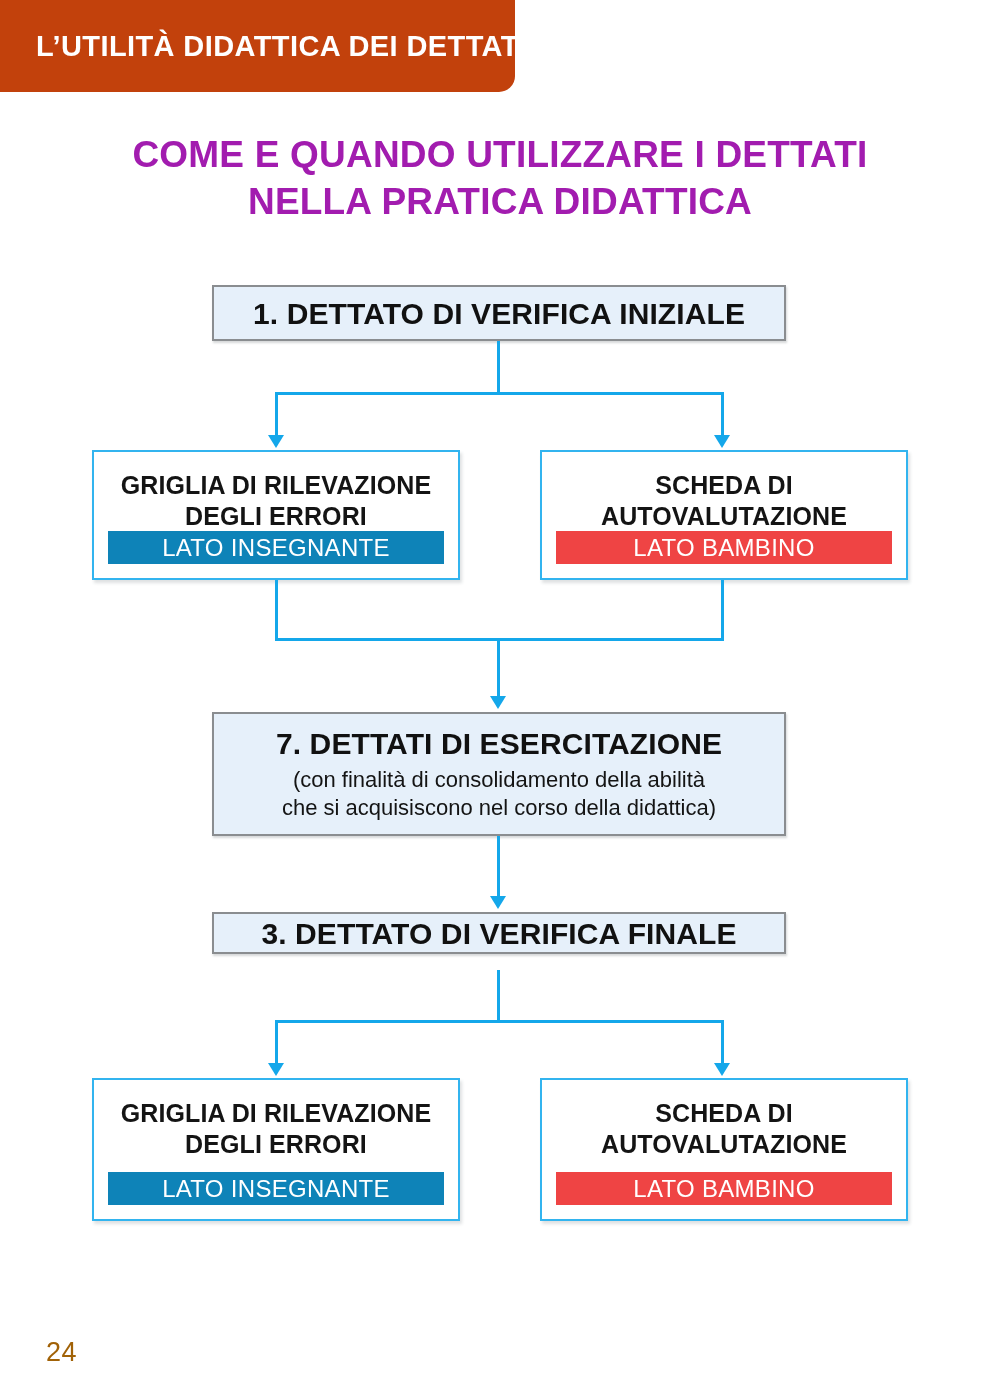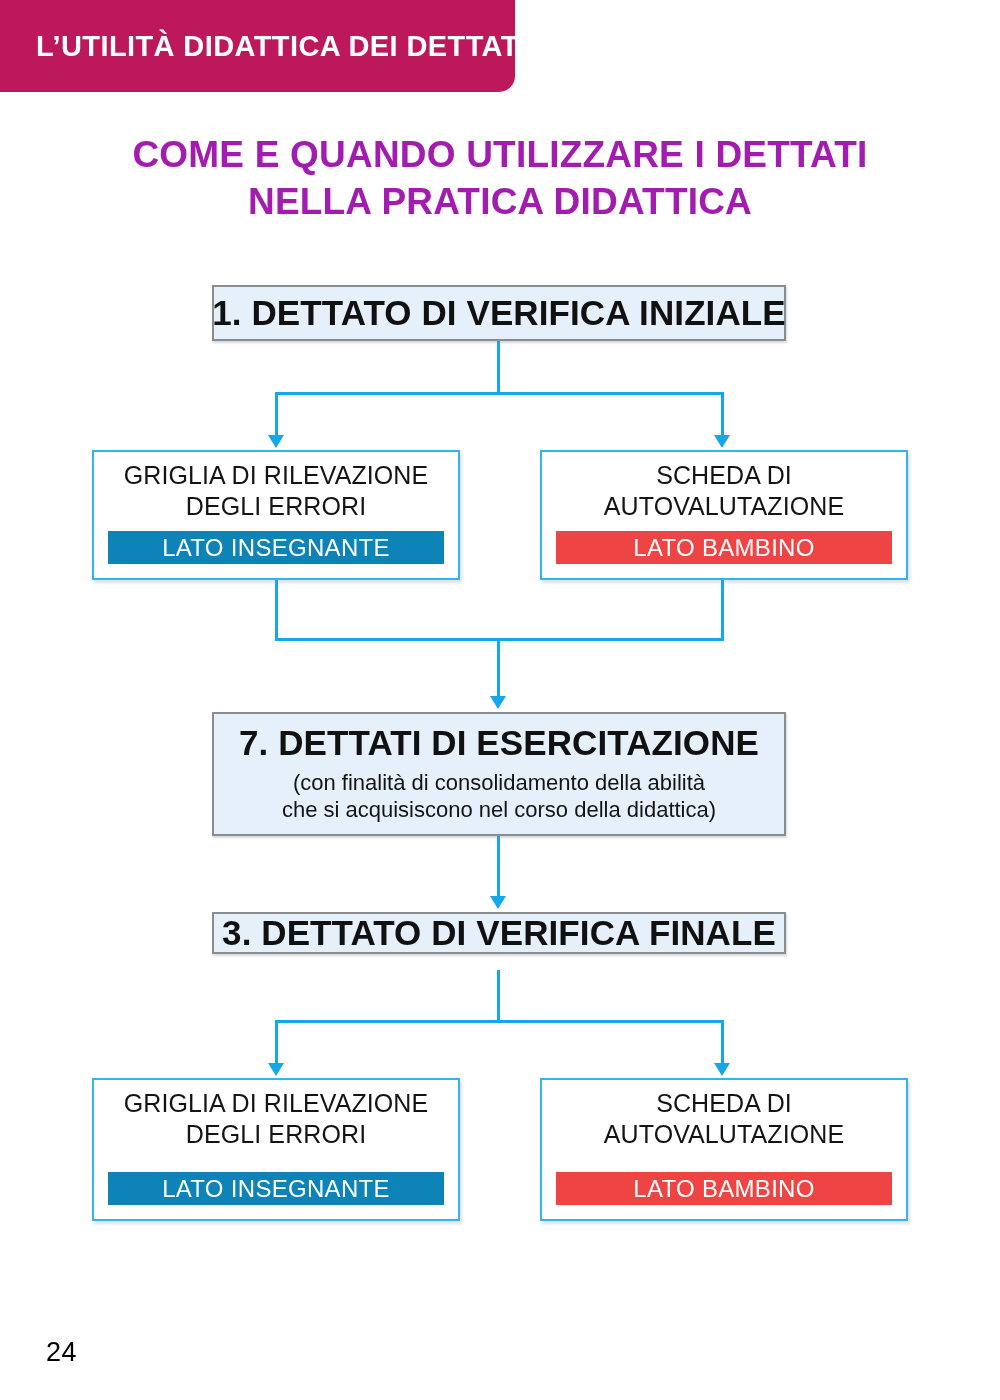--- a/index.html
+++ b/index.html
@@ -16,21 +16,21 @@
     -webkit-font-smoothing: antialiased;
   }
 
   
   .header-banner {
     position: absolute;
     left: 0;
     top: 0;
     width: 515px;
     height: 92px;
-    background: #be185d;
+    background: #c2410c;
     border-bottom-right-radius: 16px;
     box-sizing: border-box;
   }
   .header-banner-text {
     position: absolute;
     left: 36px;
     top: 50%;
     transform: translateY(-50%);
     color: #ffffff;
     font-size: 29px;
@@ -66,21 +66,21 @@
     box-sizing: border-box;
     display: flex;
     flex-direction: column;
     align-items: center;
     justify-content: center;
     box-shadow: 1px 2px 2px rgba(120,125,130,0.30);
   }
   .step-title {
     color: #111111;
     font-weight: bold;
-    font-size: 35px;
+    font-size: 30px;
     letter-spacing: 0.1px;
     text-align: center;
     line-height: 1.1;
     white-space: nowrap;
   }
   .step-sub {
     color: #141414;
     font-size: 22px;
     font-weight: normal;
     text-align: center;
@@ -95,24 +95,24 @@
     border: 2px solid #32b4ef;
     box-sizing: border-box;
     box-shadow: 2px 3px 3px rgba(150,155,160,0.30);
     display: flex;
     flex-direction: column;
     align-items: center;
   }
   .card-title {
     color: #141414;
     font-size: 25px;
-    font-weight: normal;
+    font-weight: bold;
     text-align: center;
     line-height: 1.22;
-    margin-top: 8px;
+    margin-top: 18px;
     letter-spacing: 0.1px;
   }
   .card-title span { display: block; white-space: nowrap; }
   .card-bar {
     position: absolute;
     left: 14px;
     right: 14px;
     bottom: 14px;
     height: 33px;
     display: flex;
@@ -146,21 +146,21 @@
     border-left: 8px solid transparent;
     border-right: 8px solid transparent;
     border-top: 13px solid #14a7ea;
   }
 
   
   .page-number {
     position: absolute;
     left: 46px;
     top: 1337px;
-    color: #000000;
+    color: #a16207;
     font-size: 27px;
     font-weight: normal;
     letter-spacing: 0.5px;
   }
 </style>
 </head>
 <body>
 
 <div class="header-banner">
   <div class="header-banner-text">L’UTILITÀ DIDATTICA DEI DETTATI</div>

